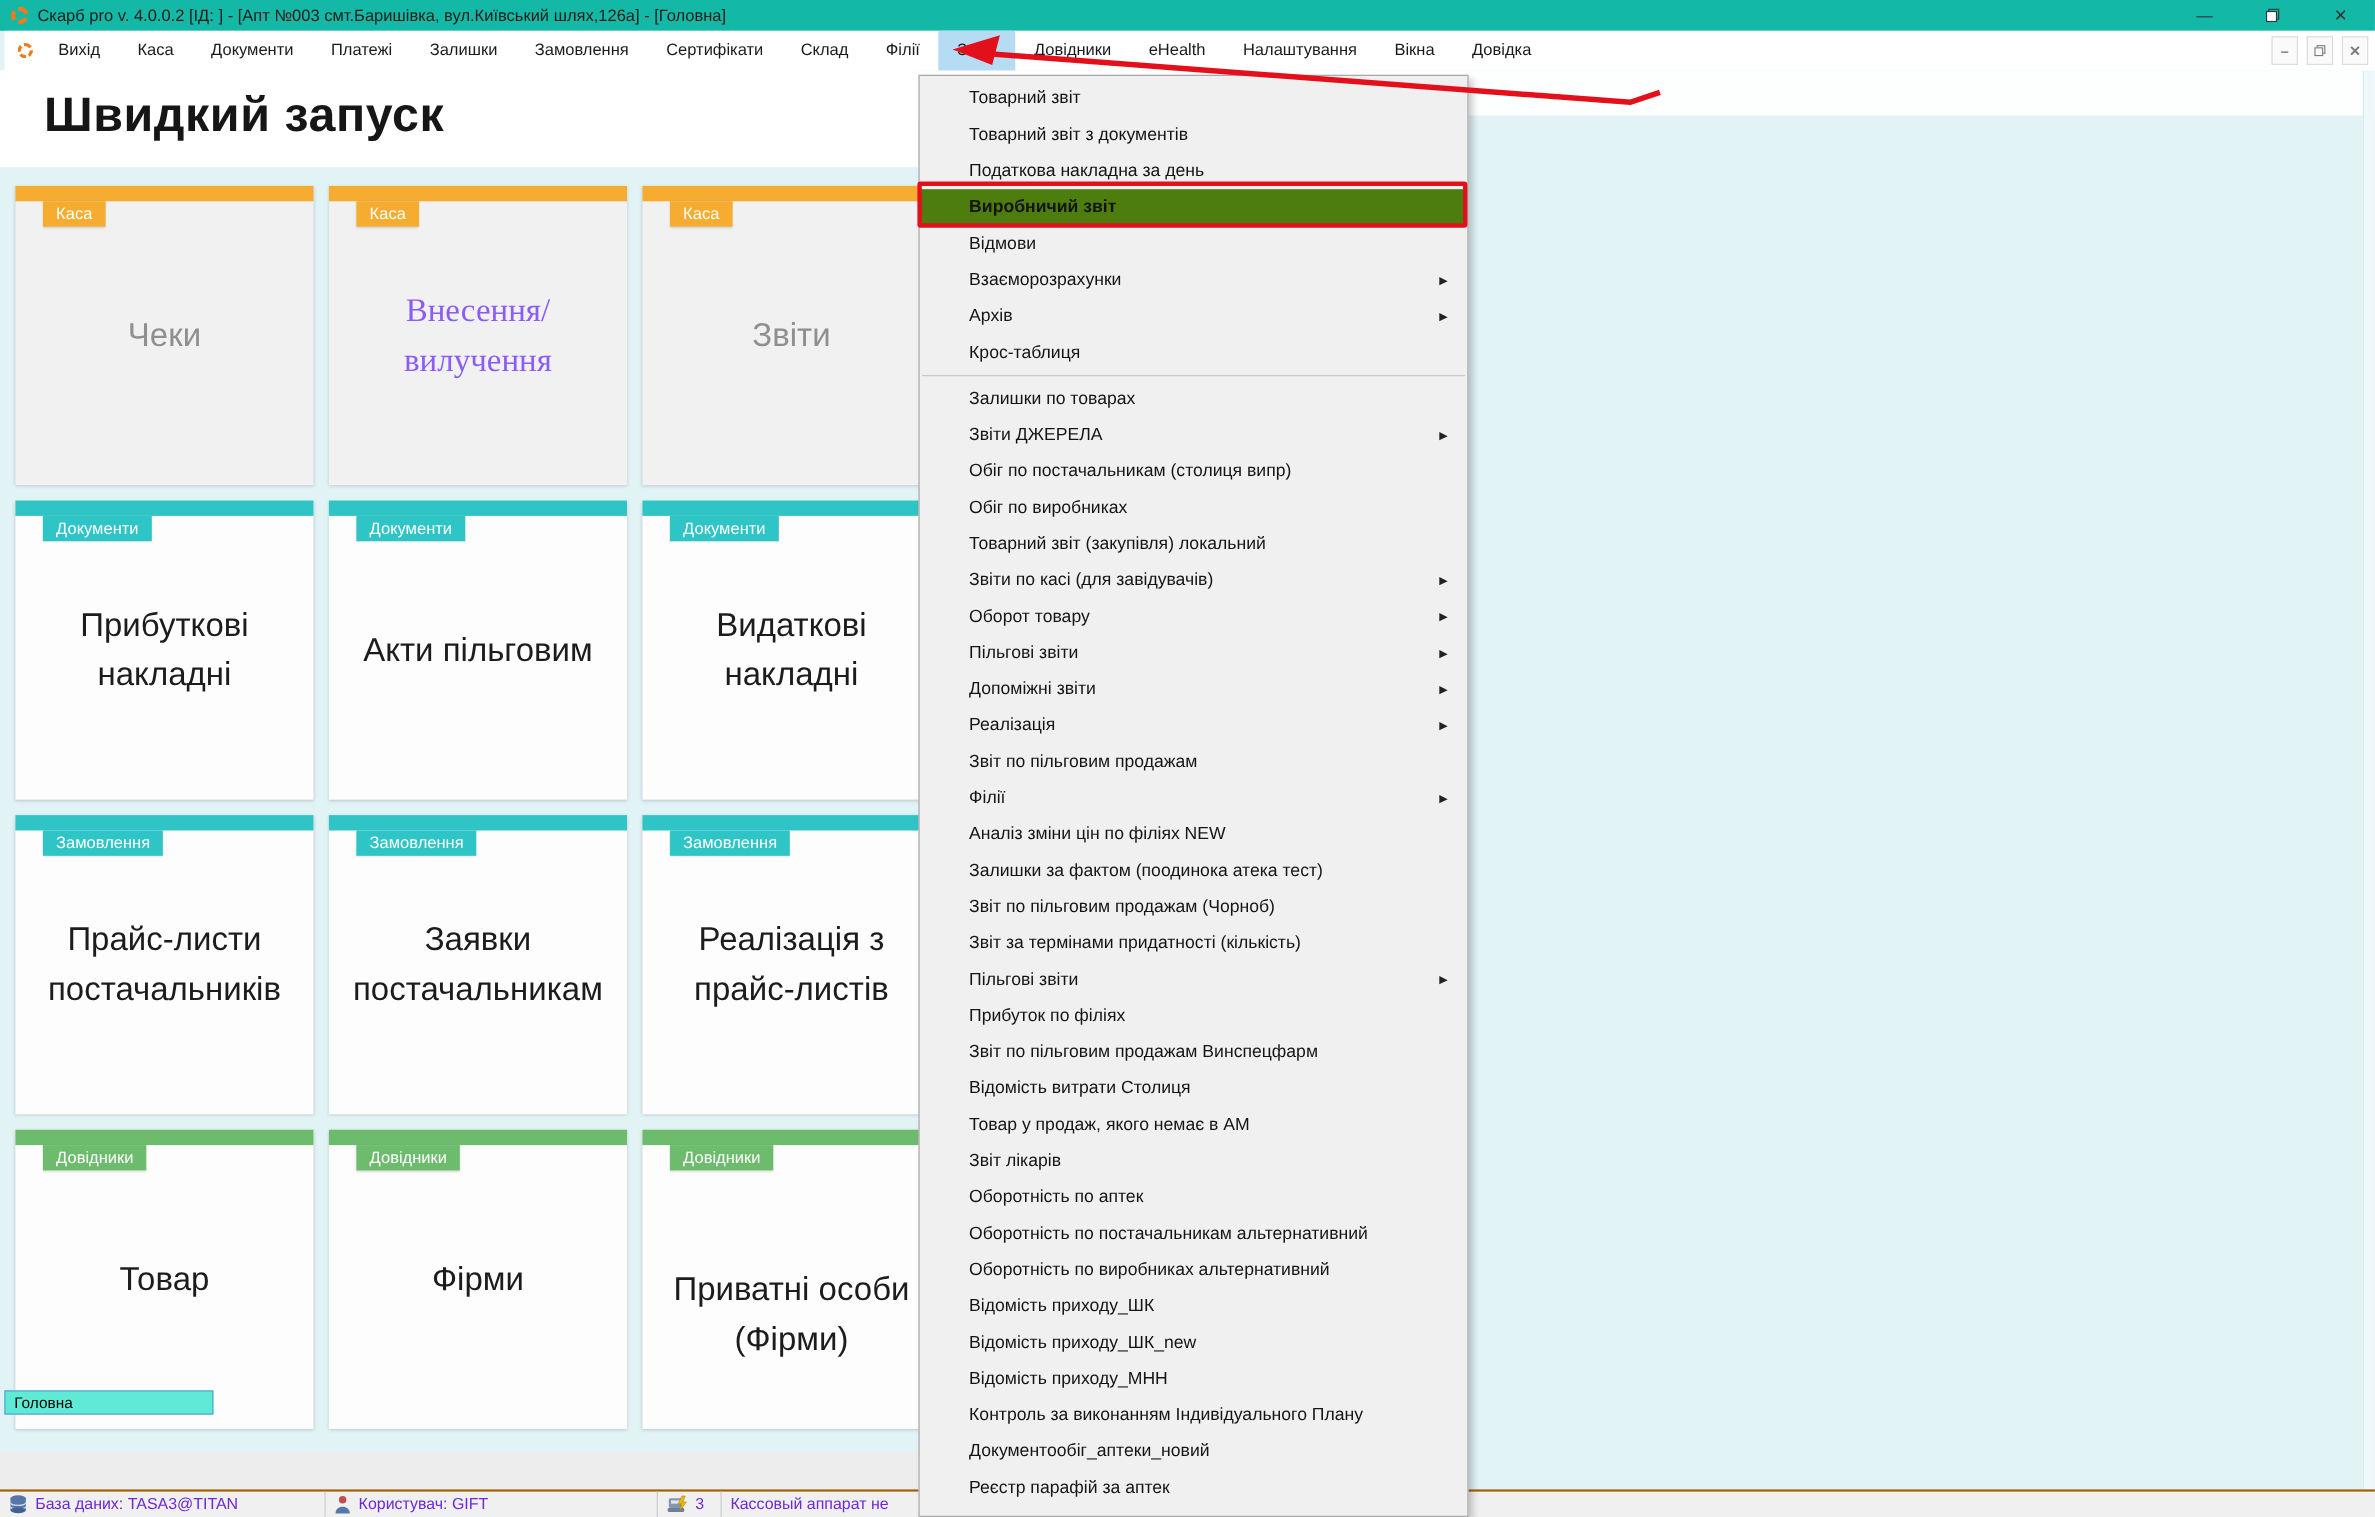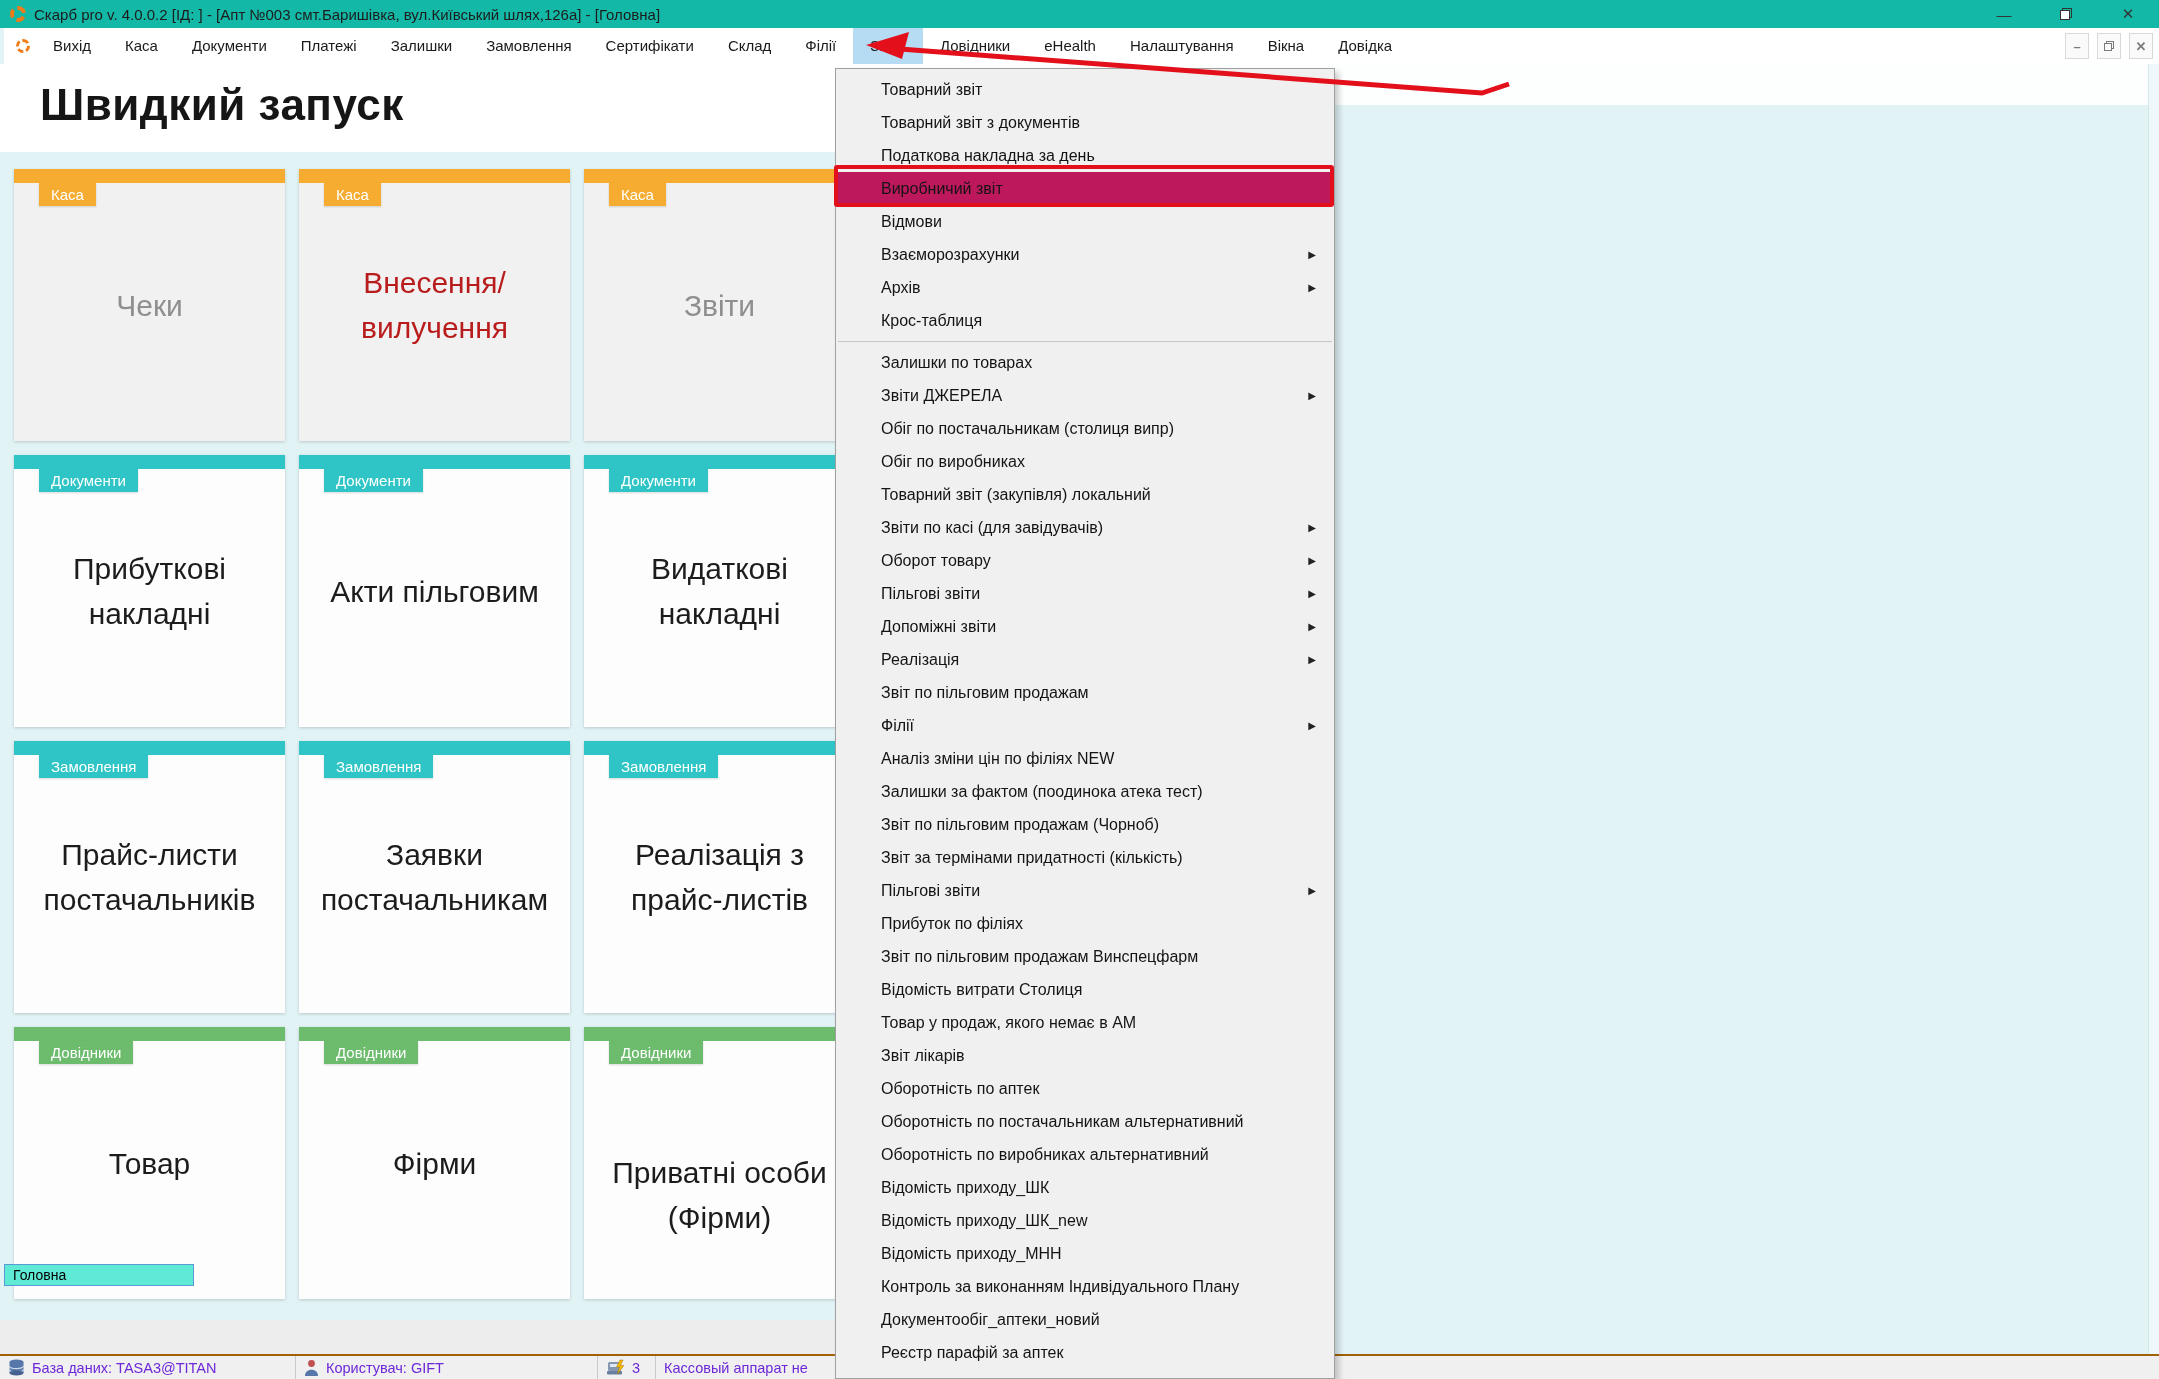--- a/index.html
+++ b/index.html
@@ -64,21 +64,21 @@
           border-right:1px solid #c9c9c9;white-space:nowrap;overflow:hidden;}
   .sb-sec svg{margin-right:7px;flex:0 0 auto;}
   .sb-db{width:296px;}  .sb-user{width:302px;}  .sb-cash{width:58px;}  .sb-msg{border-right:none;flex:1;}
 
   
   .dropdown{position:absolute;left:835px;top:68px;width:500px;height:1311px;background:#f1f0f0;
             border:1px solid #a0a0a0;box-sizing:border-box;padding-top:4px;z-index:5;
             box-shadow:4px 4px 6px rgba(0,0,0,.2);overflow:hidden;}
   .mi{height:33px;display:flex;align-items:center;padding-left:45px;padding-right:10px;
       font-size:16px;color:#141414;cursor:default;}
-  .mi.hl{background:#be185d;}
+  .mi.hl{background:#4d7c0f;font-weight:bold;}
   .mi-label{flex:1;white-space:nowrap;}
   .mi-arrow{font-size:10px;color:#222;margin-right:8px;}
   .mi-sep{height:0;border-top:1px solid #c6c6c6;margin:4px 2px;}
 
   
   .red-rect{position:absolute;left:834px;top:165px;width:500px;height:42px;border:4px solid #e3101c;
             border-radius:3px;box-sizing:border-box;z-index:6;pointer-events:none;}
   .arrow-svg{position:absolute;left:0;top:0;z-index:7;pointer-events:none;}
 </style>
 </head>
@@ -134,21 +134,21 @@
 
   <div class="tile-grid">
       <div class="tile" style="background: rgb(241, 241, 241);">
         <div class="tile-bar" style="background: rgb(245, 172, 48);"></div>
         <div class="tile-badge" style="background: rgb(245, 172, 48);">Каса</div>
         <div class="tile-label" style="color: rgb(143, 143, 143);">Чеки</div>
       </div>
       <div class="tile" style="background: rgb(241, 241, 241);">
         <div class="tile-bar" style="background: rgb(245, 172, 48);"></div>
         <div class="tile-badge" style="background: rgb(245, 172, 48);">Каса</div>
-        <div class="tile-label" style="color: #b91c1c;">Внесення/вилучення</div>
+        <div class="tile-label" style="color: #8b5cf6; font-family: Liberation Serif, serif;">Внесення/вилучення</div>
       </div>
       <div class="tile" style="background: rgb(241, 241, 241);">
         <div class="tile-bar" style="background: rgb(245, 172, 48);"></div>
         <div class="tile-badge" style="background: rgb(245, 172, 48);">Каса</div>
         <div class="tile-label" style="color: rgb(143, 143, 143);">Звіти</div>
       </div>
       <div class="tile" style="background: rgb(253, 253, 253);">
         <div class="tile-bar" style="background: rgb(47, 196, 198);"></div>
         <div class="tile-badge" style="background: rgb(47, 196, 198);">Документи</div>
         <div class="tile-label" style="color: rgb(28, 28, 28);">Прибуткові накладні</div>

